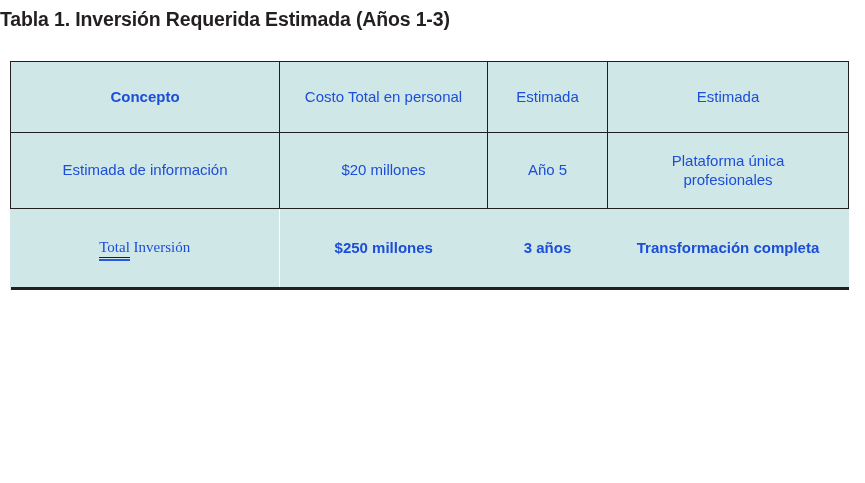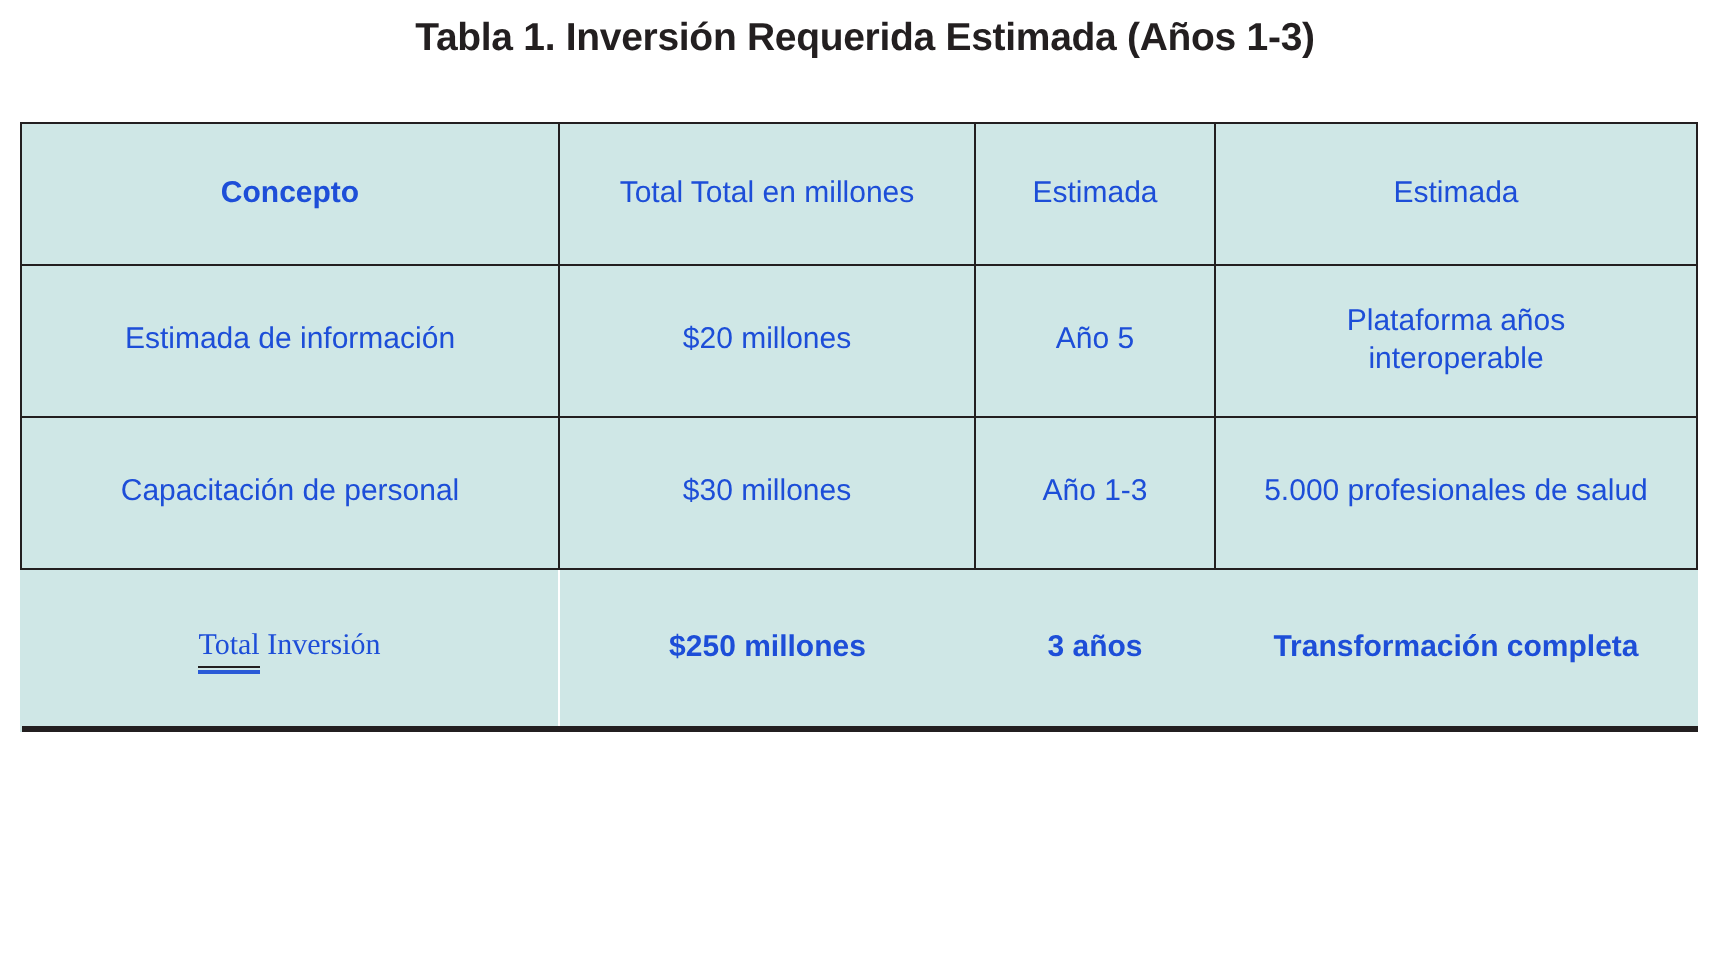--- a/index.html
+++ b/index.html
@@ -20,21 +20,21 @@
     height: 483px;
     background: #ffffff;
   }
 
   
   #title {
     position: absolute;
     left: 0;
     top: 8px;
     width: 865px;
-    text-align: center;
+    text-align: left;
     font-size: 19.5px;
     font-weight: bold;
     letter-spacing: -0.15px;
     color: #231f20;
     white-space: nowrap;
   }
 
   
   #table-wrap {
     position: absolute;
@@ -118,39 +118,33 @@
       <colgroup>
         <col class="c1">
           <col class="c2">
           <col class="c3">
           <col class="c4">
       </colgroup>
       <tbody>
 
         <tr class="r-head">
           <td class="bold">Concepto</td>
-          <td>Total Total en millones</td>
+          <td>Costo Total en personal</td>
           <td>Estimada</td>
           <td>Estimada</td>
         </tr>
 
 
         <tr class="r-body">
           <td>Estimada de información</td>
           <td>$20 millones</td>
           <td>Año 5</td>
-          <td>Plataforma años interoperable</td>
+          <td>Plataforma única profesionales</td>
         </tr>
 
-        <tr class="r-body">
-          <td>Capacitación de personal</td>
-          <td>$30 millones</td>
-          <td>Año 1-3</td>
-          <td>5.000 profesionales de salud</td>
-        </tr>
 
 
         <tr class="r-total">
           <td class="concept-cell edge-left sep-right">
             <span class="nowrap">
               <span class="dbl-underline">Total</span><span> Inversión</span>
             </span>
           </td>
           <td>$250 millones</td>
           <td>3 años</td>

